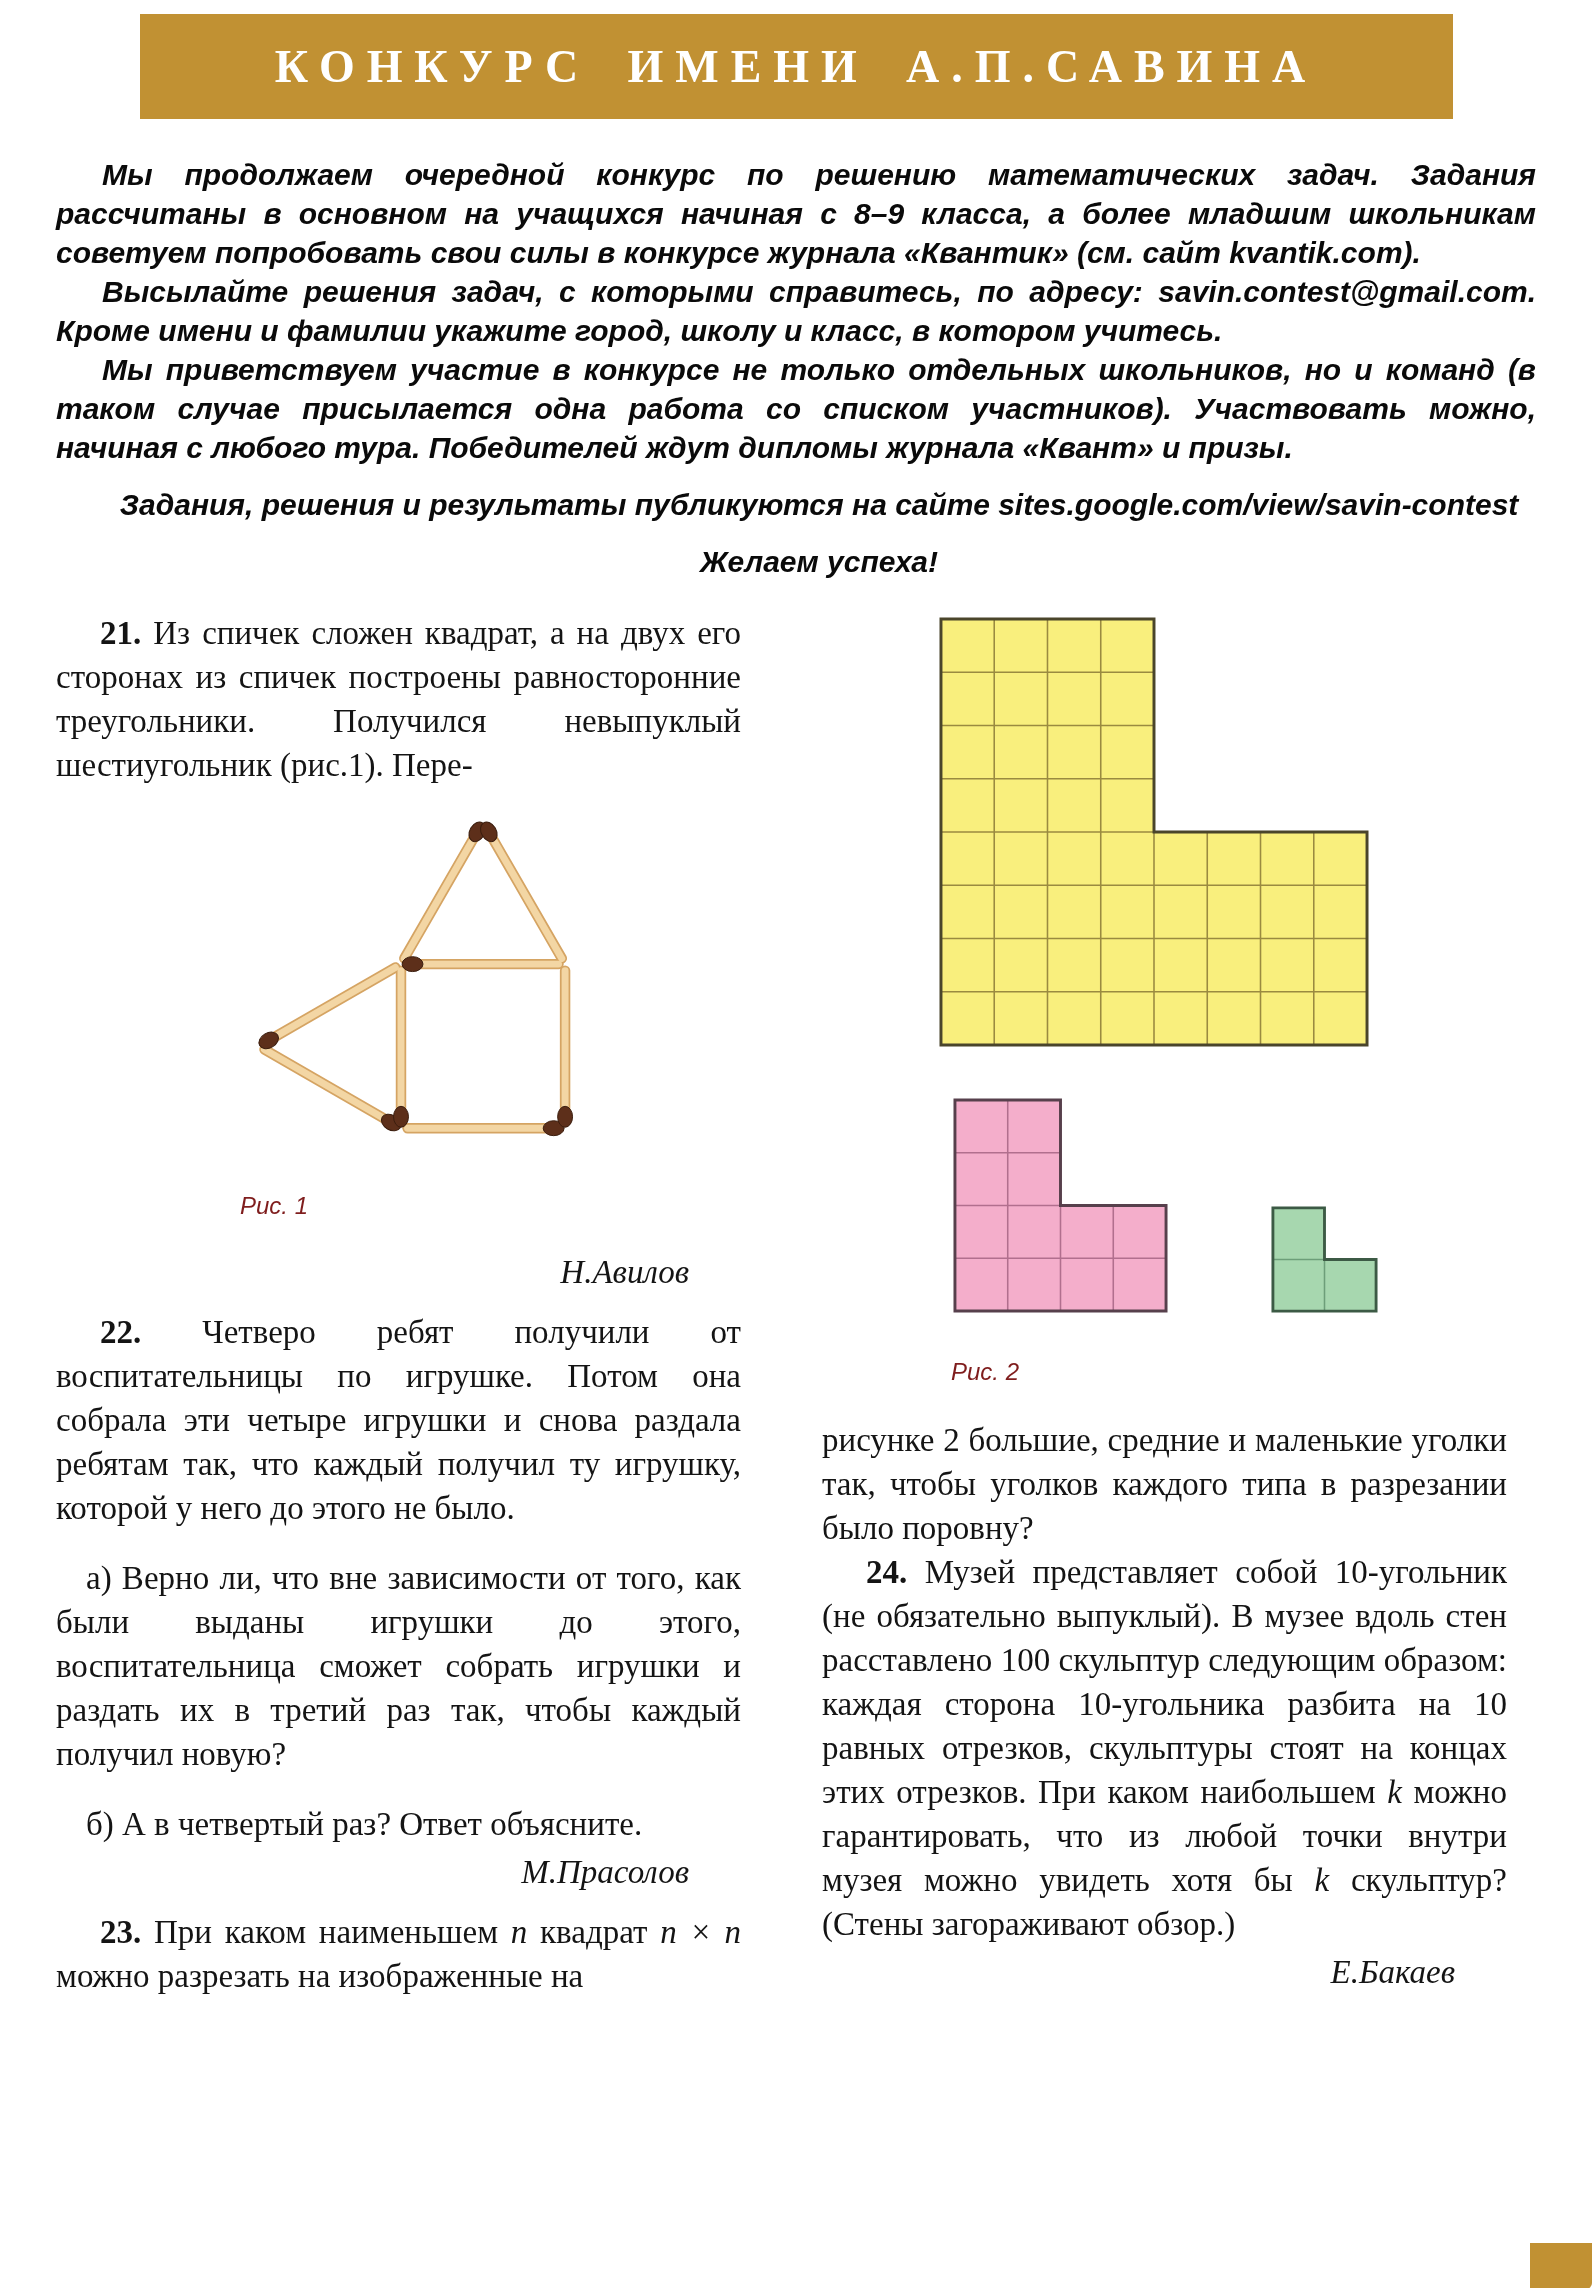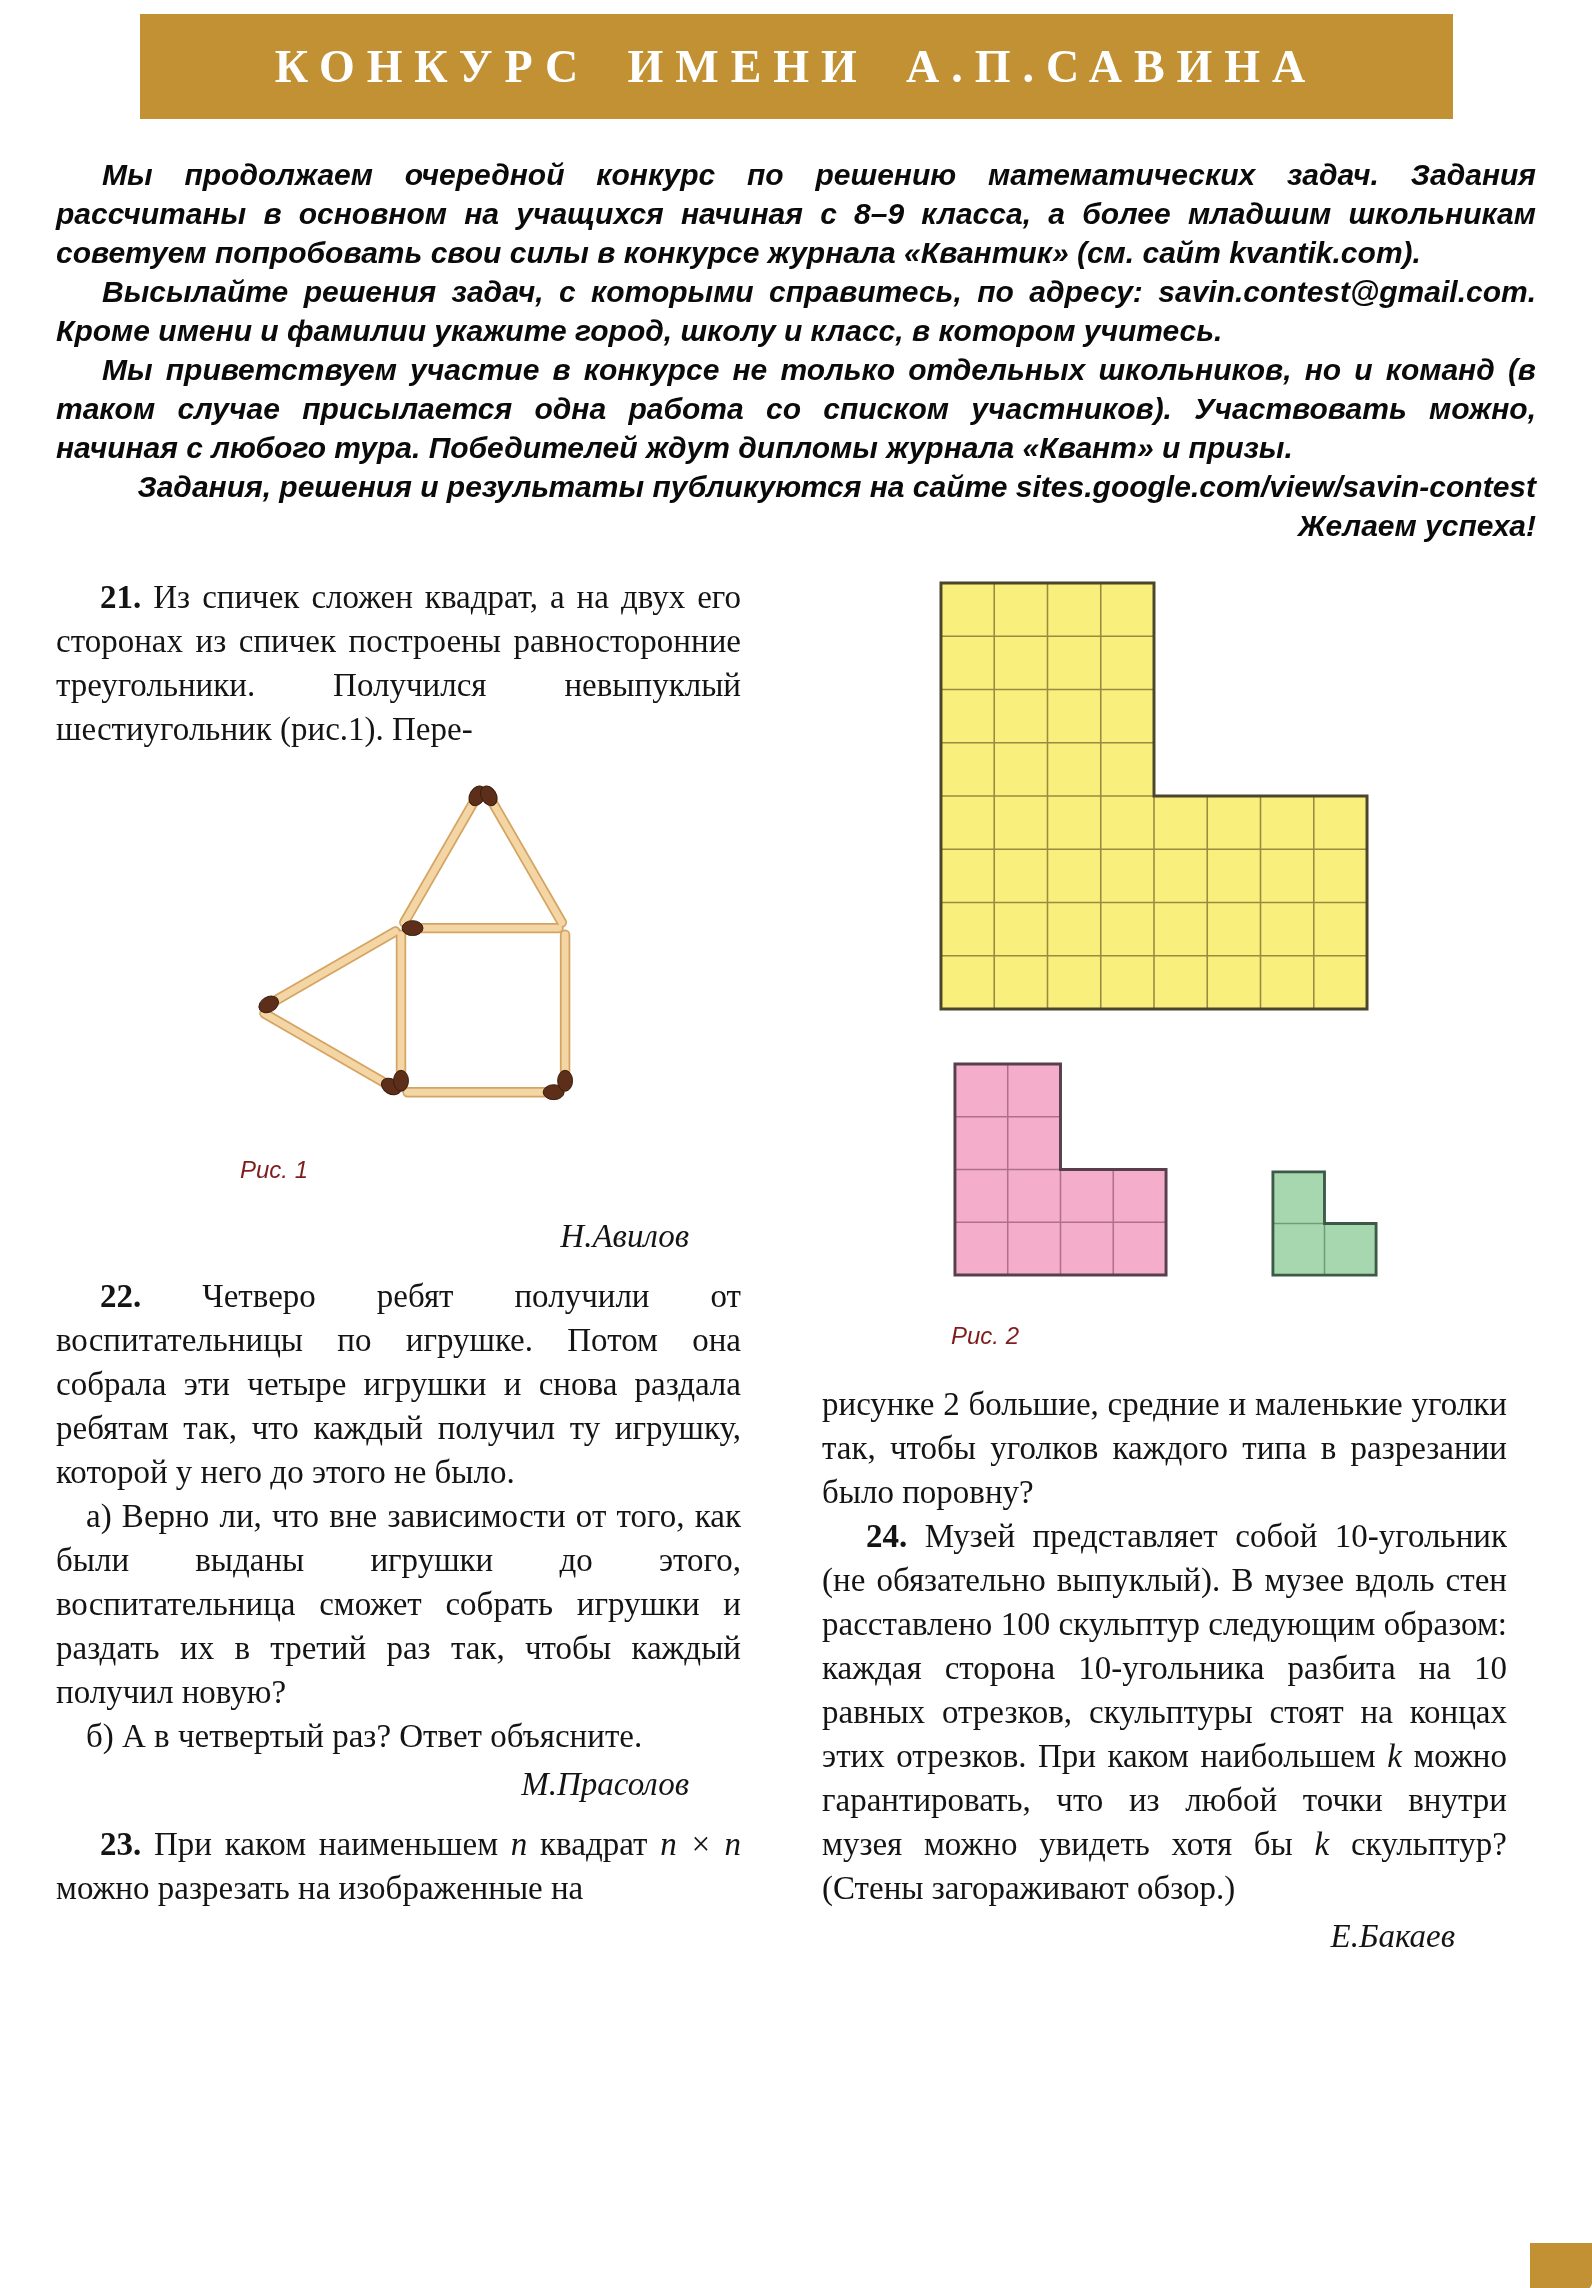--- a/index.html
+++ b/index.html
@@ -22,26 +22,26 @@
     letter-spacing:0.26em; word-spacing:0.30em; white-space:nowrap;
   }
   
   .intro {
     margin:36px 56px 0;
     font-family:"Liberation Sans","DejaVu Sans",sans-serif;
     font-weight:700; font-style:italic;
     font-size:30px; line-height:39px; text-align:justify; color:#0a0a0a;
   }
   .intro p { text-indent:46px; }
-  .intro p.nojust { text-align:right; }
+  .intro p.nojust { text-align:center;margin-top:18px; }
   
   .columns { display:flex; gap:81px; margin:30px 56px 0; }
   .col { width:685px; font-size:33px; line-height:44px; text-align:justify; }
   .col p.lead { text-indent:44px; }
-  .col p.item { text-indent:30px; }
+  .col p.item { text-indent:30px;margin-top:26px; }
   .pnum { font-weight:bold; }
   .mvar { font-style:italic; }
   .author { text-align:right; font-style:italic; padding-right:52px; margin:4px 0 16px; }
   
   .fig1 { margin:18px 0 0 111px; width:468px; }
   .stick-edge line { stroke:#d5a463; stroke-width:10.5; stroke-linecap:round; }
   .stick-core line { stroke:#f3d6a4; stroke-width:7;   stroke-linecap:round; }
   .heads ellipse { fill:var(--matchHead,#5d2f1a); stroke:#3a1d0e; stroke-width:1; }
   .figcap {
     font-family:"Liberation Sans","DejaVu Sans",sans-serif;

